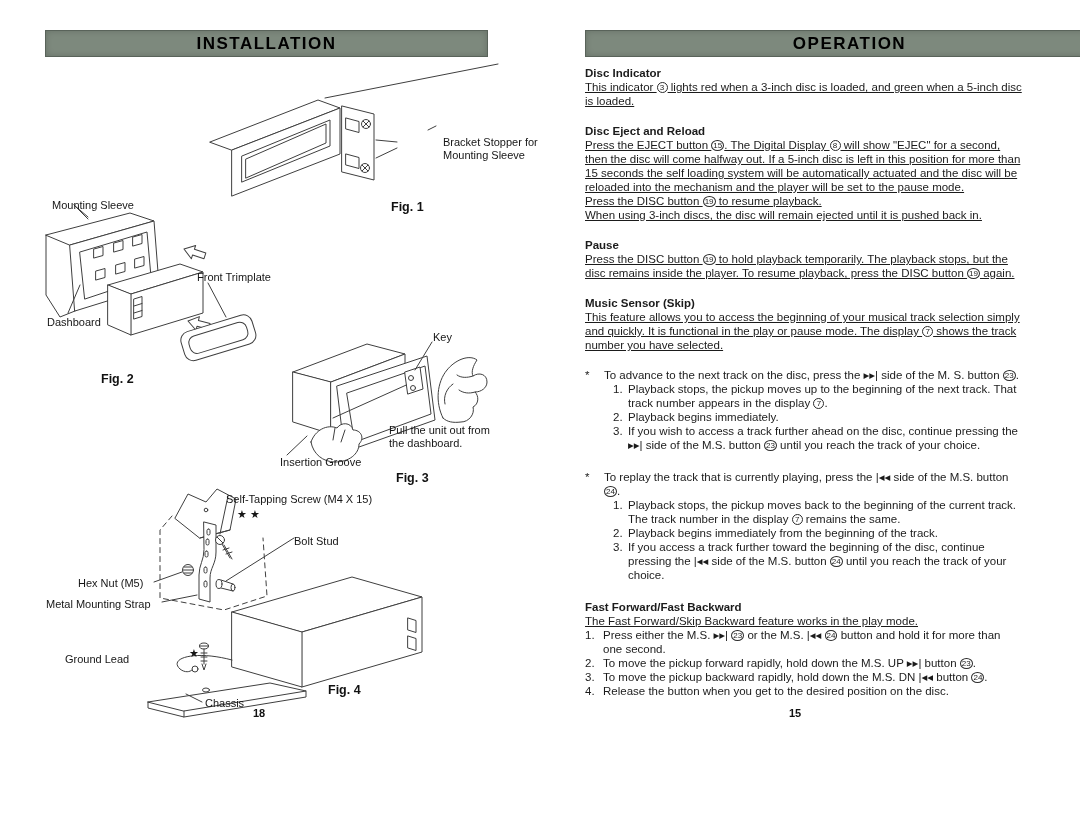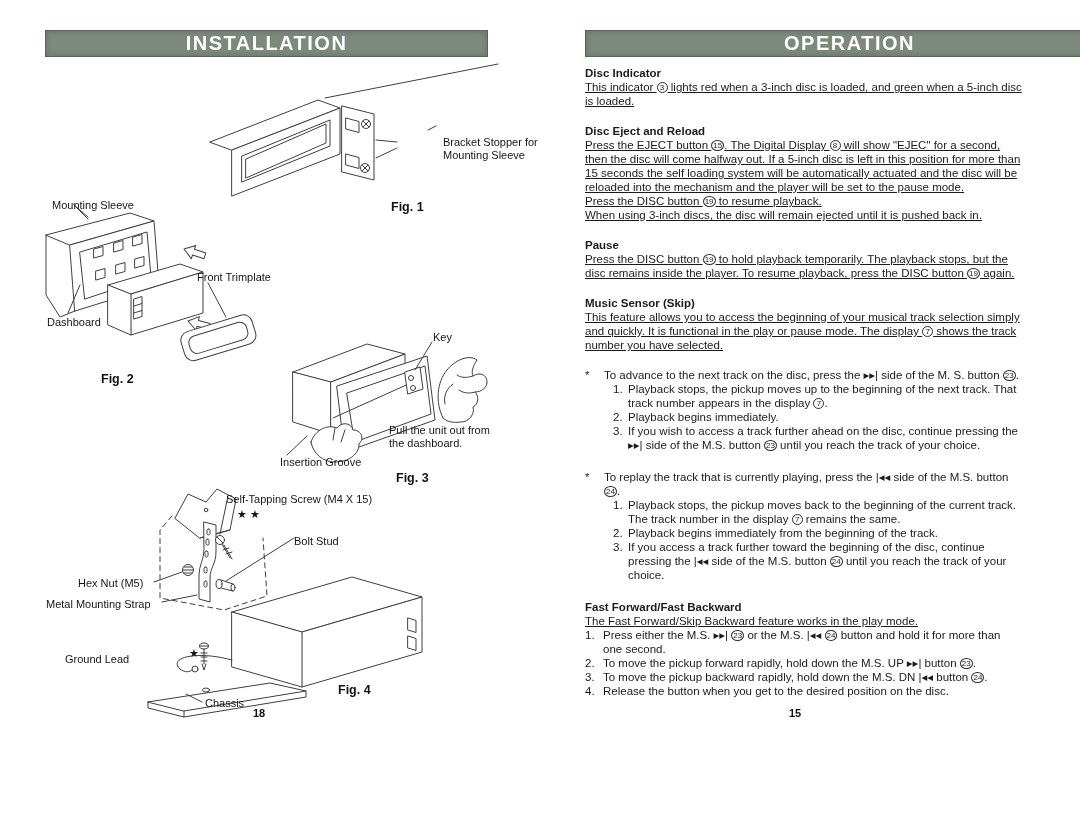--- a/index.html
+++ b/index.html
@@ -1,20 +1,20 @@
 <!DOCTYPE html>
 <html><head>
 <meta charset="utf-8">
 <style>
   *{box-sizing:border-box;margin:0;padding:0;}
   html,body{width:1080px;height:834px;}
   body{background:#ffffff;font-family:"Liberation Sans","DejaVu Sans",sans-serif;color:#1c1c1c;position:relative;overflow:hidden;}
 
   .header-bar{position:absolute;height:27px;background:#7d897d;border:1px solid #59635a;display:flex;align-items:center;justify-content:center;box-shadow:inset 0 0 6px rgba(0,0,0,.18);}
-  .header-bar span{color:#ffffff;font-weight:bold;font-size:20px;letter-spacing:1.5px;}
+  .header-bar span{color:#000000;font-weight:bold;font-size:17px;letter-spacing:1.5px;}
 
   .lbl{position:absolute;font-size:11px;line-height:13px;white-space:pre-line;color:#161616;}
   .figcap{position:absolute;font-size:12.5px;font-weight:bold;color:#111111;}
   .pagenum{position:absolute;font-size:11px;font-weight:bold;color:#111111;}
 
   svg{position:absolute;overflow:visible;}
   svg path,svg line,svg circle,svg ellipse,svg rect,svg polyline{stroke:#3f3f3f;stroke-width:1;fill:none;stroke-linejoin:round;stroke-linecap:round;}
   svg .fw{fill:#ffffff;}
   svg .dash{stroke-dasharray:5 4;}
 
@@ -173,21 +173,21 @@
     <line x1="82" y1="222" x2="66" y2="214"></line>
   </svg>
   <div class="lbl" style="left:226px;top:493px;">Self-Tapping Screw (M4 X 15)</div>
   <div class="lbl" style="left:237px;top:508px;">★ ★</div>
   <div class="lbl" style="left:294px;top:535px;">Bolt Stud</div>
   <div class="lbl" style="left:78px;top:577px;">Hex Nut (M5)</div>
   <div class="lbl" style="left:46px;top:598px;">Metal Mounting Strap</div>
   <div class="lbl" style="left:65px;top:653px;">Ground Lead</div>
   <div class="lbl" style="left:189px;top:647px;">★</div>
   <div class="lbl" style="left:205px;top:697px;">Chassis</div>
-  <div class="figcap" style="left:338px;top:683px;">Fig. 4</div>
+  <div class="figcap" style="left:328px;top:683px;">Fig. 4</div>
 
   <div class="pagenum" style="left:253px;top:707px;">18</div>
 </div>
 
 <div>
 
   <div class="header-bar" style="left:585px;top:30px;width:529px;">
     <span>OPERATION</span>
   </div>
 

